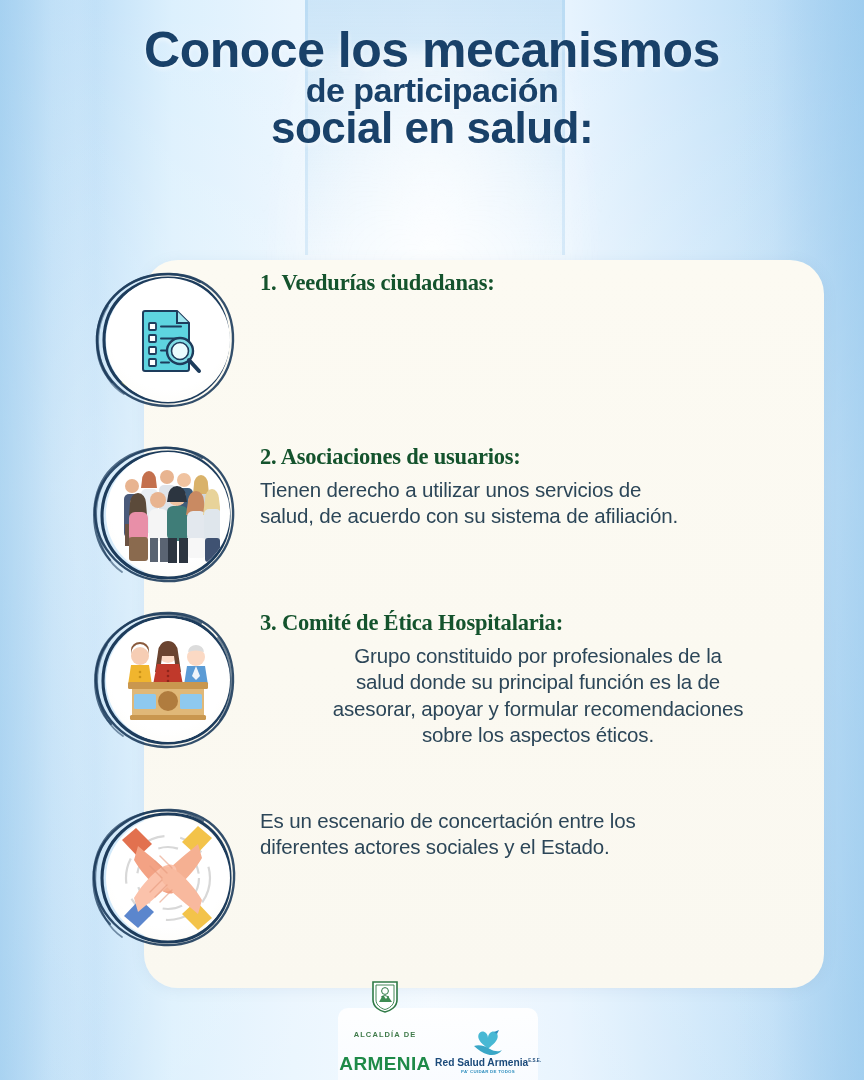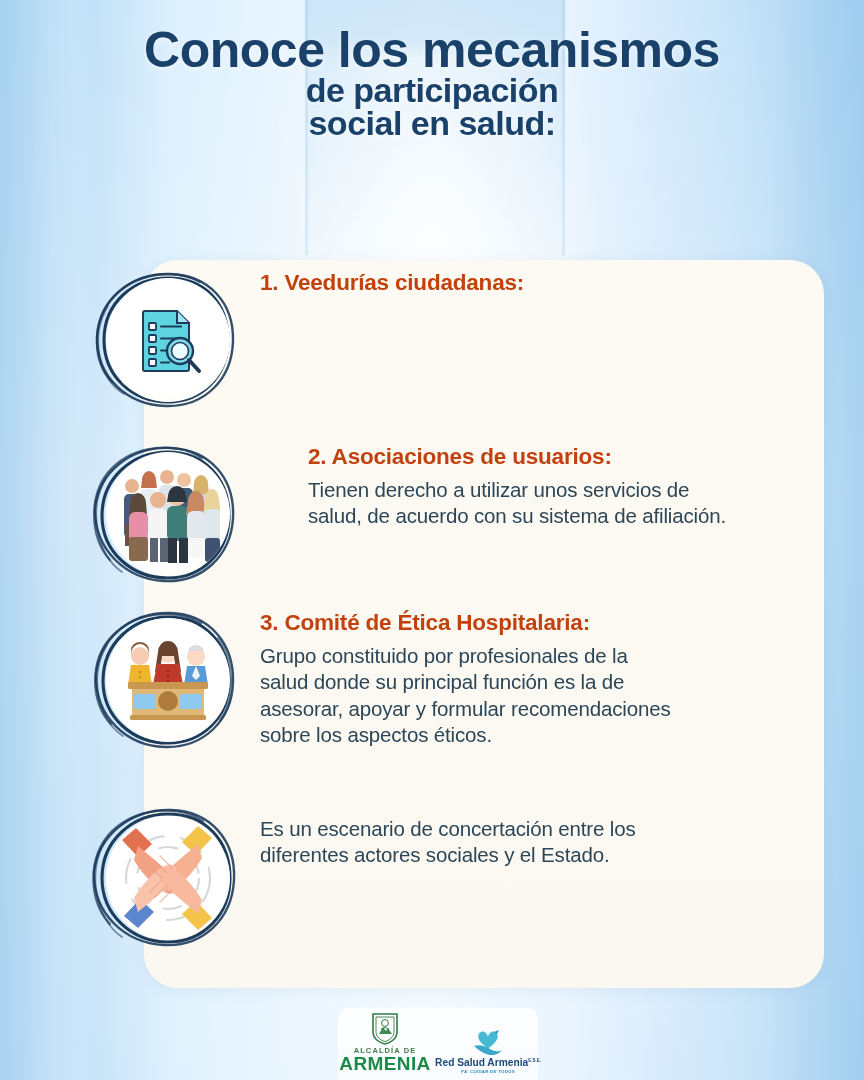--- a/index.html
+++ b/index.html
@@ -78,21 +78,21 @@
   #title-block .tline {
     color: #194169;
     font-weight: 700;
     letter-spacing: -0.5px;
     line-height: 0.96;
     text-shadow: 0 2px 5px rgba(255,255,255,0.6);
     white-space: nowrap;
   }
   #title-block .t1 { font-size: 50px; }
   #title-block .t2 { font-size: 34px; }
-  #title-block .t3 { font-size: 34px; }
+  #title-block .t3 { font-size: 44px; }
 
   
   #content-card {
     position: absolute;
     left: 144px;
     top: 260px;
     width: 680px;
     height: 728px;
     background: linear-gradient(180deg, #fcfaf2 0%, #fbf9f1 55%, #faf8f0 100%);
     border-radius: 34px 34px 34px 34px;
@@ -101,21 +101,21 @@
   }
 
   
   .item {
     position: absolute;
     z-index: 6;
     display: flex;
     align-items: flex-start;
   }
   #item-1 { left: 76px; top: 262px;  width: 740px; }
-  #item-2 { left: 76px; top: 436px;  width: 740px; gap: 48px; }
+  #item-2 { left: 76px; top: 436px;  width: 740px; }
   #item-3 { left: 76px; top: 602px;  width: 740px; }
   #item-4 { left: 76px; top: 800px;  width: 740px; }
 
   .icon-frame {
     position: relative;
     width: 176px;
     height: 160px;
     flex: 0 0 176px;
   }
   .icon-frame svg.scribble {
@@ -136,56 +136,57 @@
     overflow: hidden;
   }
   .icon-disc svg { display: block; }
 
   .item-text {
     flex: 1 1 auto;
     padding-top: 8px;
     padding-left: 8px;
   }
   .item-heading {
-    color: #c2410c;
+    color: #14532d;
     font-weight: 700;
     font-size: 22.5px;
     line-height: 1.16;
     letter-spacing: -0.2px;
     margin-bottom: 7px;
     white-space: pre-line;
+    font-family: Liberation Serif, serif;
   }
   .item-body {
     color: #2c4658;
     font-size: 20.5px;
     line-height: 1.28;
     letter-spacing: -0.15px;
     white-space: pre-line;
   }
-  #item-3 .item-body { margin-top: 6px; }
-  #item-4 .item-body { margin-top: 8px; }
+  #item-3 .item-body { margin-top: 6px; text-align: center; }
+  #item-4 .item-body { margin-top: 0; }
 
   
   #footer-bar {
     position: absolute;
     left: 338px;
     top: 1008px;
     width: 200px;
     height: 72px;
     background: linear-gradient(180deg, rgba(255,255,255,0.92) 0%, rgba(250,252,255,0.9) 100%);
     border-radius: 10px 10px 0 0;
     z-index: 7;
     display: flex;
     align-items: flex-end;
     justify-content: center;
     gap: 6px;
     padding-bottom: 6px;
   }
   .logo { display: flex; flex-direction: column; align-items: center; }
-  #logo-alcaldia { width: 96px; }
+  #logo-alcaldia { width: 96px; gap: 16px; }
   #logo-alcaldia .crest { margin-bottom: 1px; }
   #logo-alcaldia .l-top {
     font-size: 7.5px;
     letter-spacing: 1.1px;
     color: #3f7a4a;
     font-weight: 600;
     line-height: 1;
   }
   #logo-alcaldia .l-main {
     font-size: 19px;

